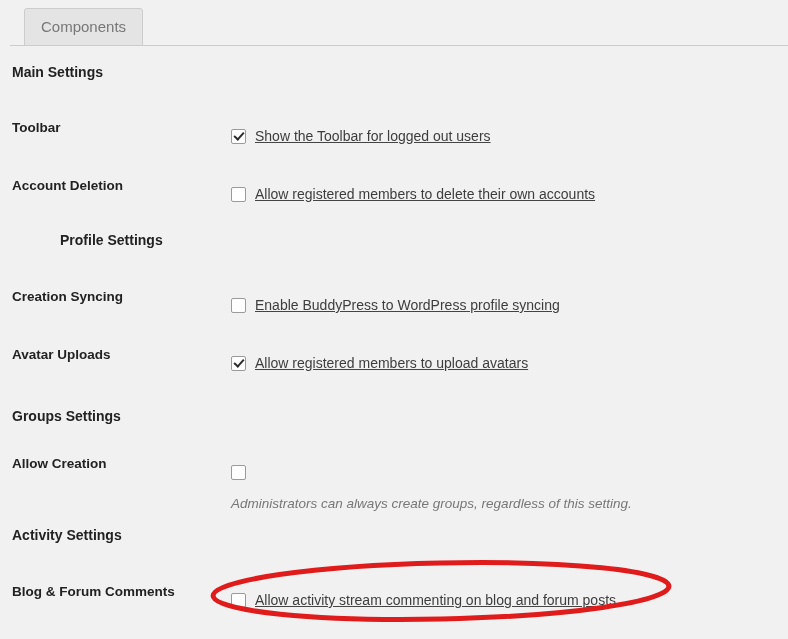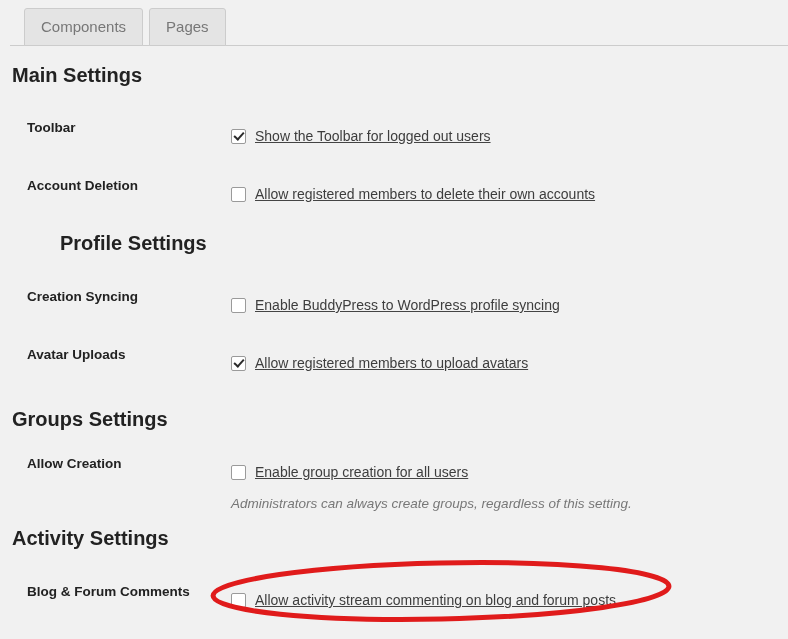--- a/index.html
+++ b/index.html
@@ -32,20 +32,21 @@
     bottom: 0;
     height: 1px;
     background: #cccccc;
   }
   .tab-list {
     position: absolute;
     left: 24px;
     bottom: 0;
     display: flex;
     align-items: flex-end;
+    gap: 40px;
   }
   .tab {
     box-sizing: border-box;
     height: 38px;
     line-height: 36px;
     padding: 0 16px;
     margin-right: 6px;
     font-size: 15px;
     color: #777777;
     background: #e4e4e4;
@@ -72,40 +73,39 @@
     top: 46px;
     right: 0;
     bottom: 0;
   }
   .section {
     margin: 0;
   }
   .section-title {
     margin: 0;
     padding: 0;
-    font-size: 20px;
+    font-size: 14px;
     font-weight: bold;
     color: #222222;
     position: absolute;
     left: 12px;
   }
   .row {
     position: absolute;
     left: 0;
     right: 0;
   }
   .row-label {
     position: absolute;
     left: 12px;
     top: 0;
     font-size: 13.5px;
     font-weight: bold;
     color: #222222;
     white-space: nowrap;
-    margin-left: 15px;
   }
   .row-control {
     position: absolute;
     left: 231px;
     top: 8px;
     text-decoration: underline;
   }
   .check-line {
     display: flex;
     align-items: flex-start;
@@ -156,21 +156,20 @@
     pointer-events: none;
   }
 </style>
 </head>
 <body>
 
 <div class="tab-bar">
   <div class="tab-bar-underline"></div>
   <div class="tab-list">
     <div class="tab">Components</div>
-    <div class="tab">Pages</div>
   </div>
 </div>
 
 <div class="settings-body">
 
   <div class="section">
     <h2 class="section-title" style="top:18px;">Main Settings</h2>
 
     <div class="row" style="top:74px;">
       <div class="row-label">Toolbar</div>
@@ -218,21 +217,20 @@
   </div>
 
   <div class="section">
     <h2 class="section-title" style="top:362px;text-align:right;">Groups Settings</h2>
 
     <div class="row" style="top:410px;">
       <div class="row-label">Allow Creation</div>
       <div class="row-control">
         <label class="check-line">
           <span class="checkbox"></span>
-          <span class="check-label">Enable group creation for all users</span>
         </label>
       </div>
     </div>
     <div class="row-desc" style="top:450px;">Administrators can always create groups, regardless of this setting.</div>
   </div>
 
   <div class="section">
     <h2 class="section-title" style="top:481px;">Activity Settings</h2>
 
     <div class="row" style="top:538px;">

